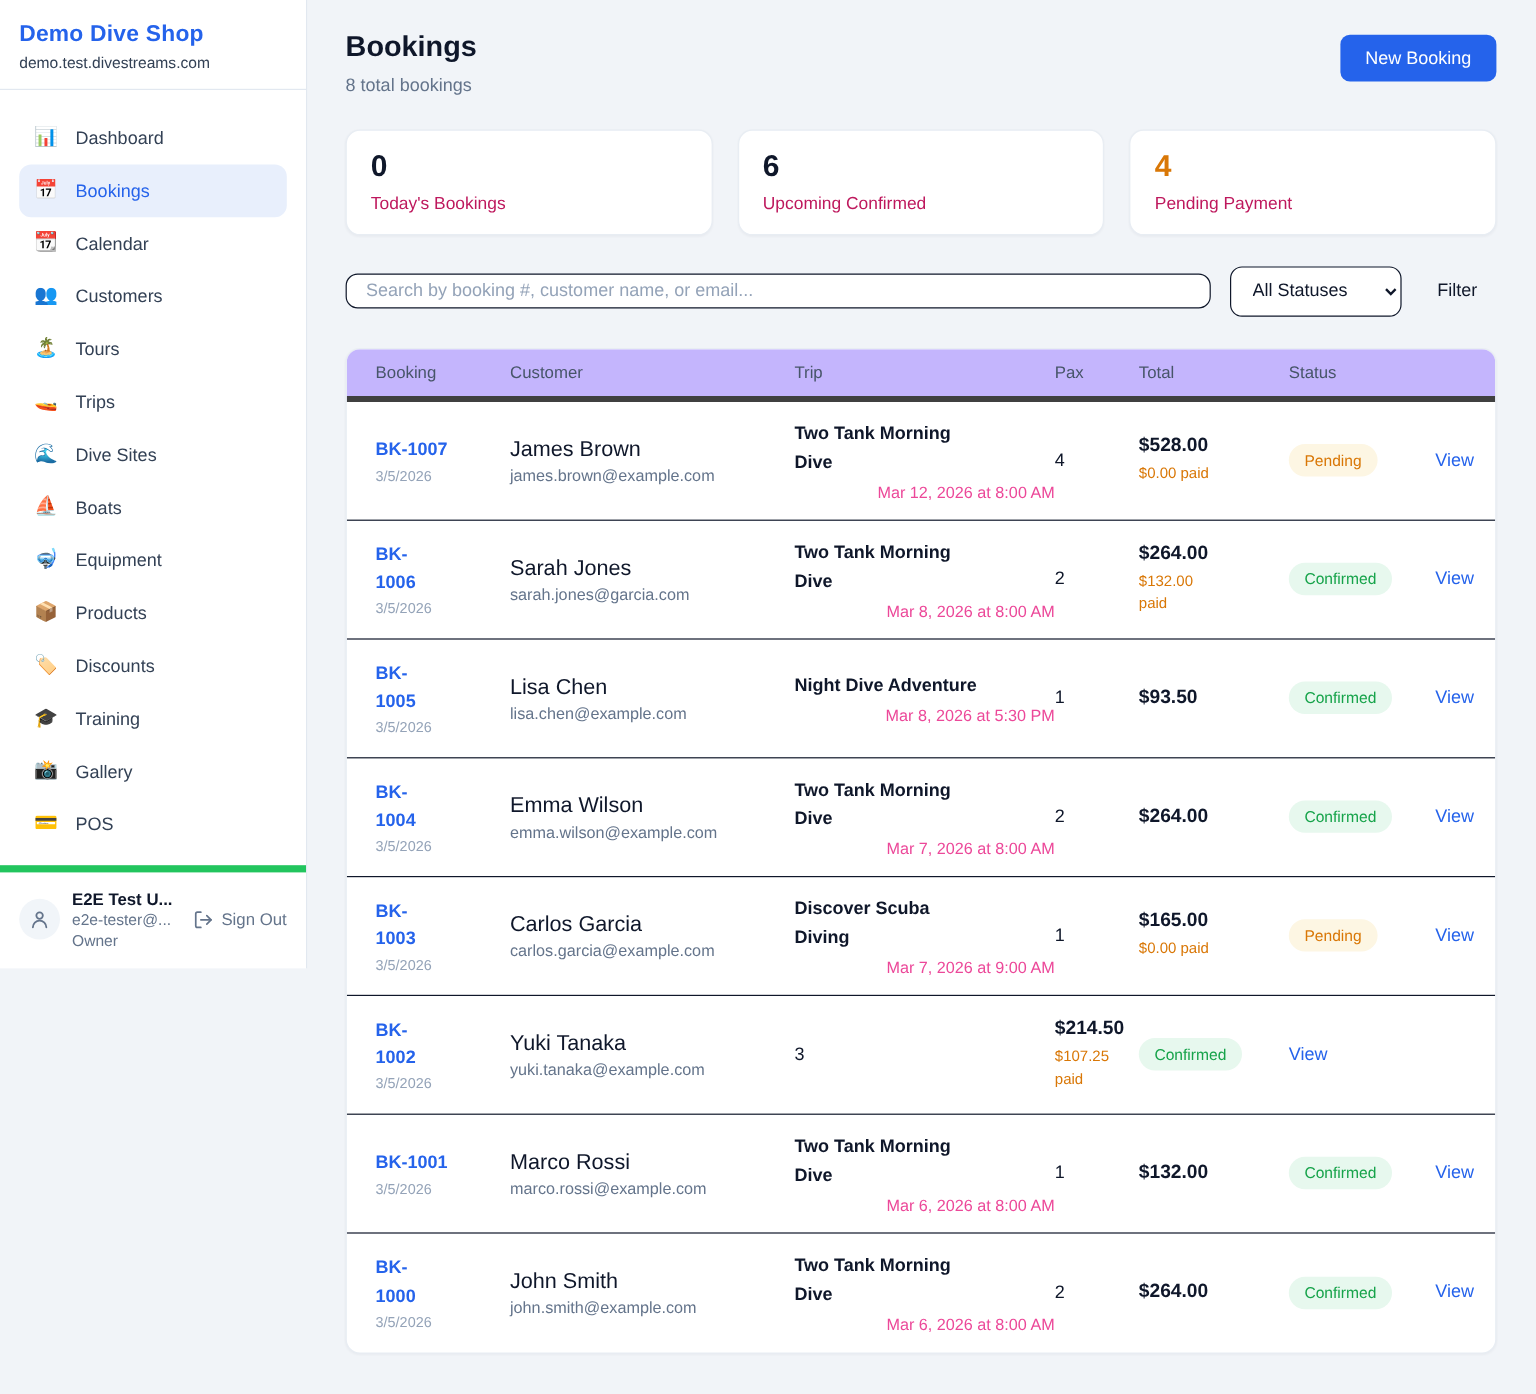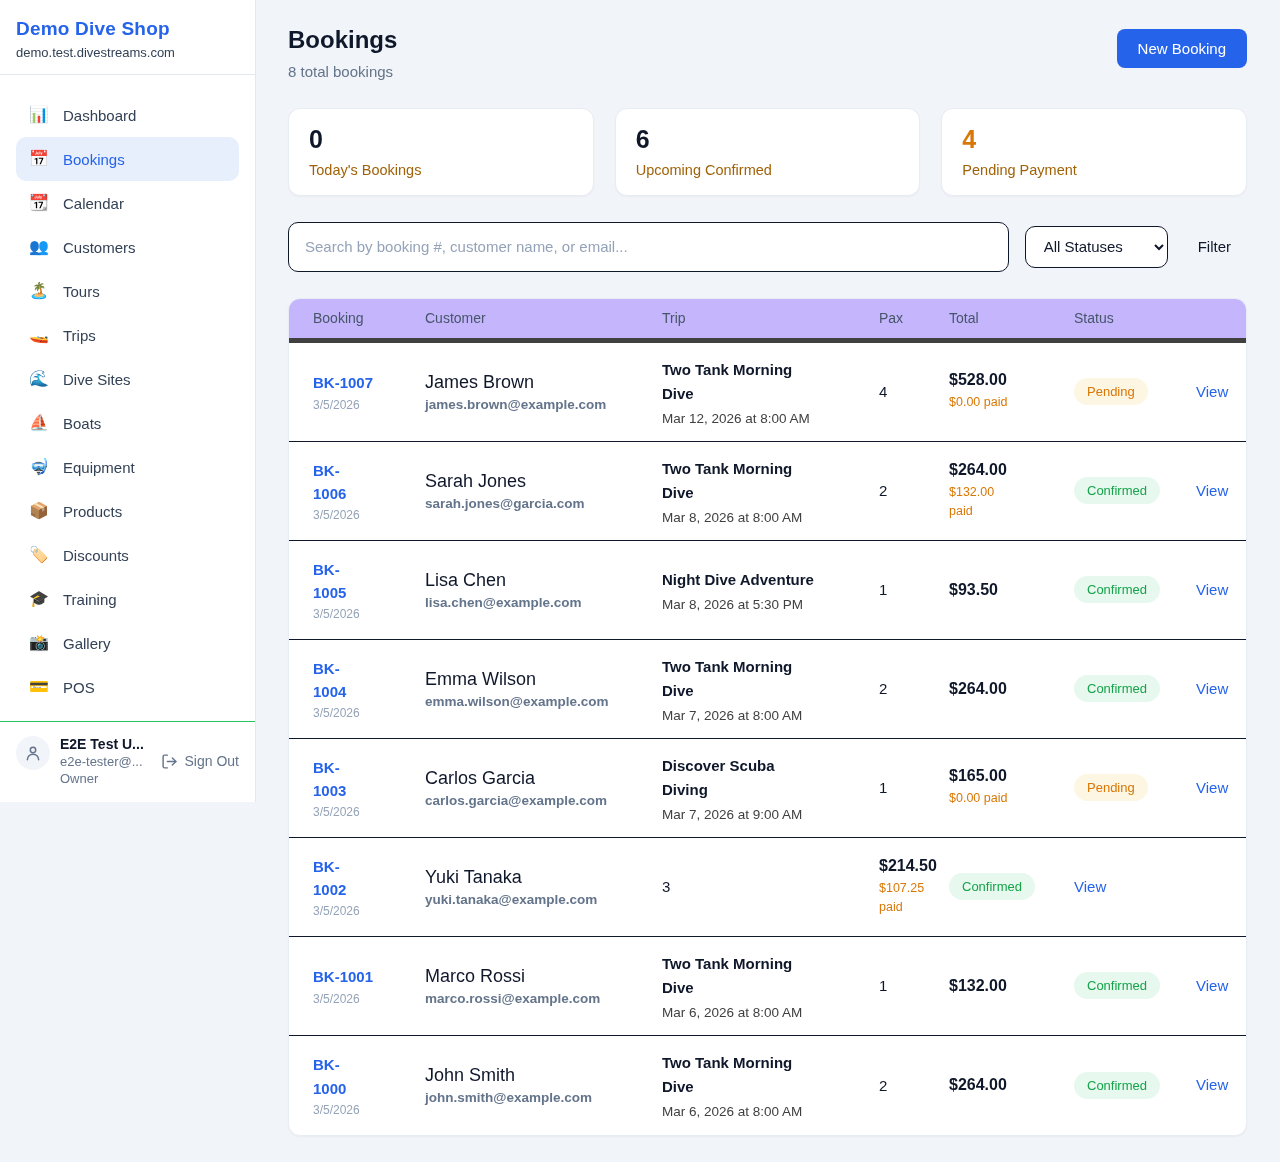--- a/index.html
+++ b/index.html
@@ -22,22 +22,22 @@
   .shop-domain { margin-top:5px; font-size:13px; color:#334155; }
   .nav { padding:18px 16px 12px 16px; }
   .nav-item {
     display:flex; align-items:center; gap:13px;
     height:44px; padding:0 12px; border-radius:10px;
     font-size:15px; color:#334155; cursor:pointer;
   }
   .nav-item .nav-icon { width:22px; text-align:center; font-size:16px; line-height:1; }
   .nav-item.active { background:#e8effc; color:#2563eb; font-weight:500; }
   .side-foot {
-    border-top:1px solid #22c55e; padding:14px 14px 16px 16px;
-    display:flex; gap:10px;
+    border-top:6px solid #22c55e; padding:14px 14px 16px 16px;
+    display:flex; align-items:center; gap:10px;
   }
   .avatar {
     width:34px; height:34px; border-radius:50%; background:#f1f5f9;
     display:flex; align-items:center; justify-content:center; flex:0 0 34px;
   }
   .user-info { min-width:0; flex:1; }
   .user-name { font-size:14px; font-weight:700; color:#0f172a; white-space:nowrap; }
   .user-email { font-size:13px; color:#64748b; margin-top:2px; white-space:nowrap; }
   .user-role { font-size:13px; color:#64748b; margin-top:2px; }
   .signout { display:flex; align-items:center; gap:7px; color:#64748b; font-size:14px; cursor:pointer; white-space:nowrap; padding-right:2px; }
@@ -52,25 +52,25 @@
     font-size:15px; font-weight:500; padding:0 21px; height:39px;
     font-family:inherit; cursor:pointer; margin-top:3px;
   }
 
   .stats { display:flex; gap:21px; margin-top:28px; }
   .stat-card {
     flex:1; background:#fff; border:1px solid #e8edf3; border-radius:12px;
     padding:17px 20px; box-shadow:0 1px 2px rgba(15,23,42,.04);
   }
   .stat-value { font-size:25px; font-weight:700; color:#0f172a; line-height:1.1; }
-  .stat-label { margin-top:8px; font-size:14.5px; color:#a16207; }
+  .stat-label { margin-top:8px; font-size:14.5px; color:#be185d; }
 
   .filter-row { display:flex; align-items:center; gap:16px; margin-top:26px; }
   .search-input {
-    flex:1; height:50px; border:1px solid #0f172a; border-radius:10px;
+    flex:1; height:29px; border:1px solid #0f172a; border-radius:10px;
     padding:0 16px; font-size:15px; font-family:inherit; color:#0f172a; background:#fff;
     outline:none;
   }
   .search-input::placeholder { color:#94a3b8; }
   .status-select {
     height:42px; min-width:143px; border:1px solid #0f172a; border-radius:10px;
     background:#fff; font-size:15px; font-family:inherit; color:#0f172a;
     padding:0 10px 0 14px; outline:none;
   }
   .filter-link { font-size:15px; color:#0f172a; padding:0 16px 0 14px; cursor:pointer;text-align:right; }
@@ -87,23 +87,23 @@
   .t-head {
     background:#c4b5fd; height:44px; border-bottom:5px solid #404040;
   }
   .t-head .th { font-size:14px; color:#475569; font-weight:500; }
   .t-body .t-row { min-height:99px; border-bottom:1px solid #0f172a; padding-top:14px; padding-bottom:14px; }
   .t-body .t-row:last-child { border-bottom:none; }
 
   .bk-ref { color:#2563eb; font-size:15px; font-weight:600; white-space:pre-line; line-height:1.55; cursor:pointer; }
   .bk-date { margin-top:3px; font-size:12px; color:#94a3b8; }
   .cust-name { font-size:18px; color:#0f172a; }
-  .cust-email { margin-top:4px; font-size:13.5px; color:#64748b;font-weight:bold; }
+  .cust-email { margin-top:4px; font-size:13.5px; color:#64748b; }
   .trip-name { font-size:15px; font-weight:600; color:#0f172a; white-space:pre-line; line-height:1.6; }
-  .trip-time { margin-top:5px; font-size:13.5px; color:#404040; }
+  .trip-time { margin-top:5px; font-size:13.5px; color:#ec4899;text-align:right; }
   .pax { font-size:15px; color:#0f172a; }
   .total-amt { font-size:16px; font-weight:600; color:#0f172a; }
   .total-paid { margin-top:4px; font-size:12.5px; color:#d97706; white-space:pre-line; line-height:1.5; }
   .badge {
     display:inline-block; padding:6px 13px; border-radius:999px; font-size:13px;
   }
   .badge.pending { background:#fdf6e3; color:#d97706; }
   .badge.confirmed { background:#e7f8ee; color:#16a34a; }
   .view-link { color:#2563eb; font-size:15px; font-weight:500; cursor:pointer; }
 

